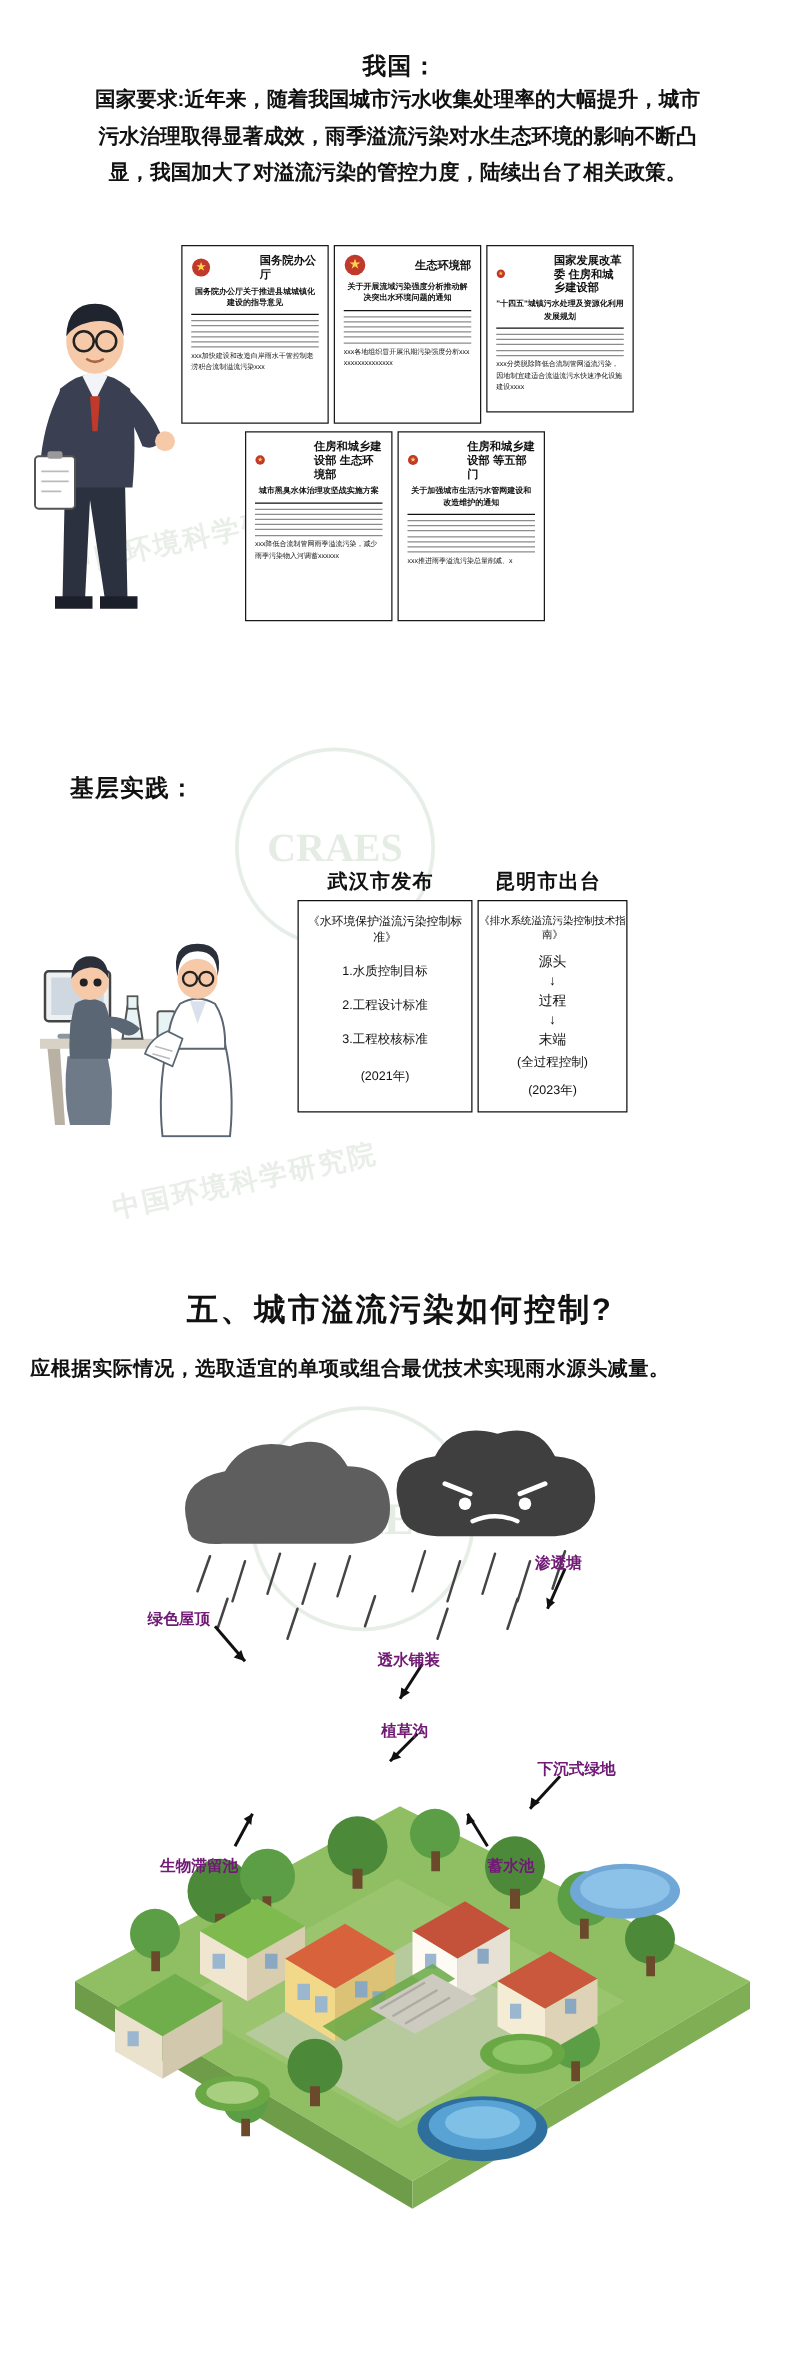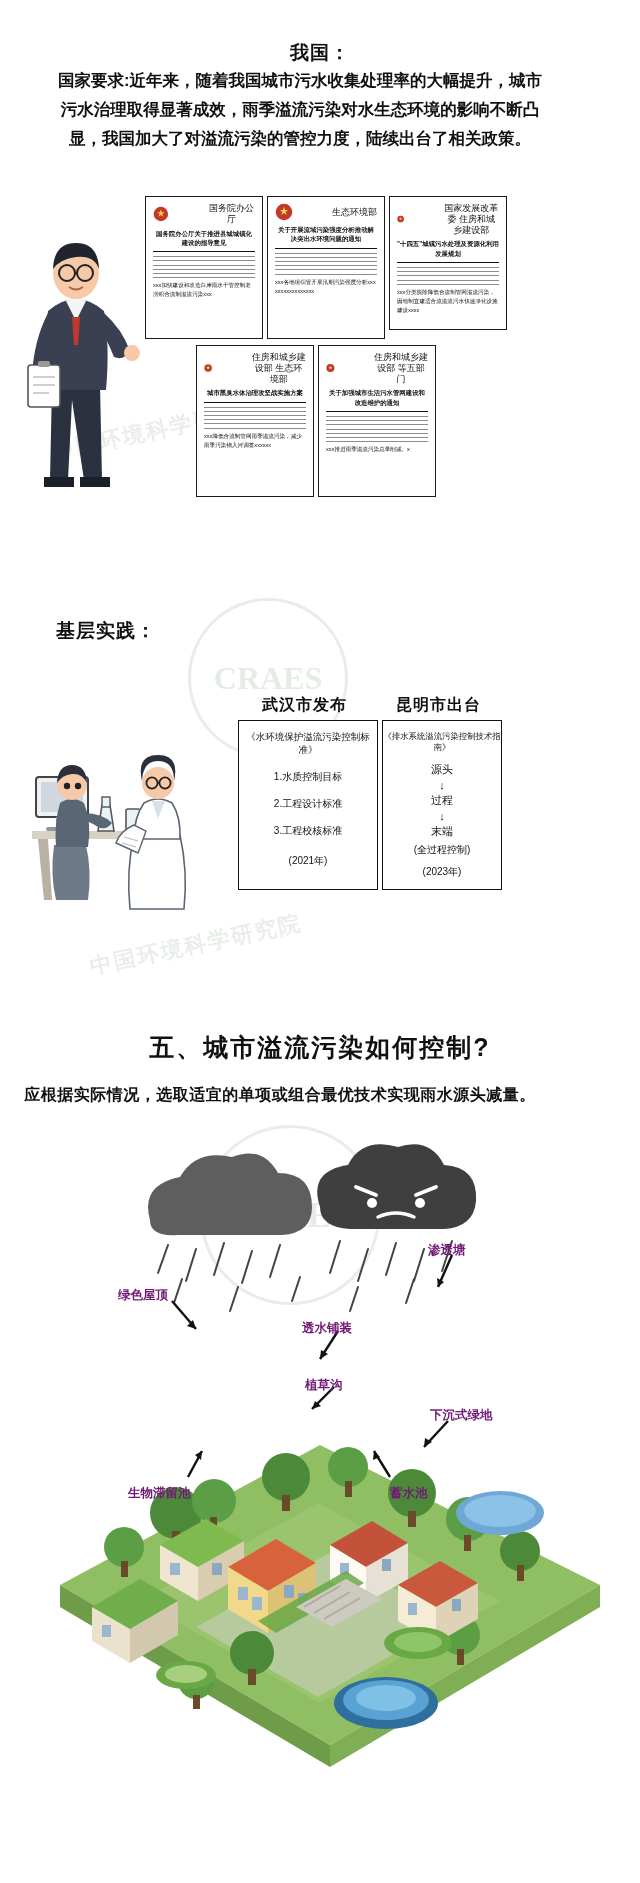--- a/index.html
+++ b/index.html
@@ -41,21 +41,21 @@
   
   #sec1 {
     position: absolute; left: 0; top: 0; width: 640px; height: 560px;
   }
   .s1-title {
     position: absolute; left: 0; top: 40px; width: 640px;
     text-align: center;
     font-size: 19px; font-weight: bold; letter-spacing: 1px;
   }
   .s1-para {
-    position: absolute; left: 50px; top: 66px; width: 500px;
+    position: absolute; left: 68px; top: 66px; width: 500px;
     font-size: 16.5px; font-weight: bold; line-height: 1.75;
     text-align: center;
     text-indent: 0;
   }
 
   
   .person { position: absolute; left: 14px; top: 225px; width: 130px; height: 265px; }
 
   
   .docbox {
@@ -68,22 +68,22 @@
     width: 18px; height: 18px; display: inline-block;
     vertical-align: middle;
     margin-right: 4px;
   }
   .doc-head {
     display: flex; align-items: center; justify-content: center;
     gap: 4px;
     margin-bottom: 4px;
   }
   .doc-org {
-    font-size: 9px; font-weight: normal; color: #111; line-height: 1.2;
-    text-align: center;
+    font-size: 9px; font-weight: bold; color: #111; line-height: 1.2;
+    text-align: left;
     padding-left: 31px;
   }
   .doc-title {
     font-size: 6.4px; font-weight: bold; text-align: center;
     line-height: 1.45; color: #111;
     border-bottom: 1px solid #111;
     padding-bottom: 4px; margin-bottom: 4px;
   }
   .doc-lines { margin-bottom: 3px; }
   .doc-line {

